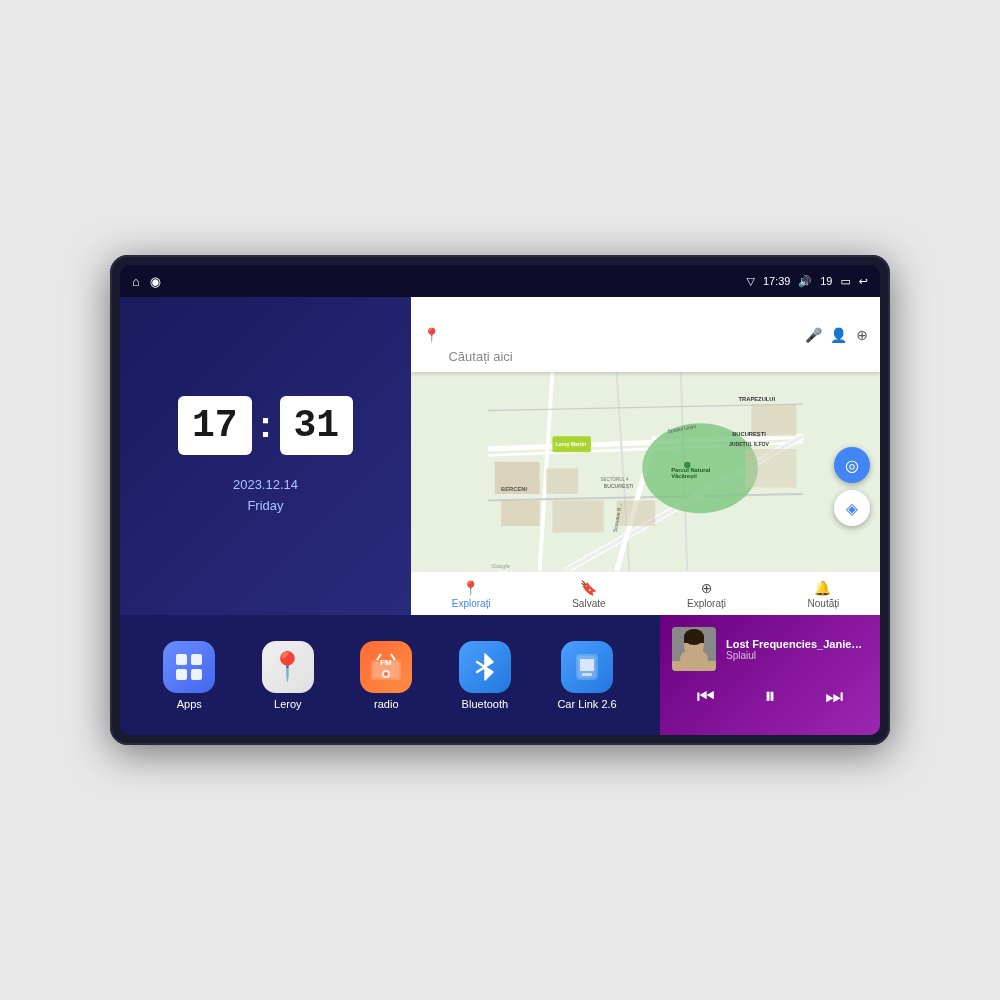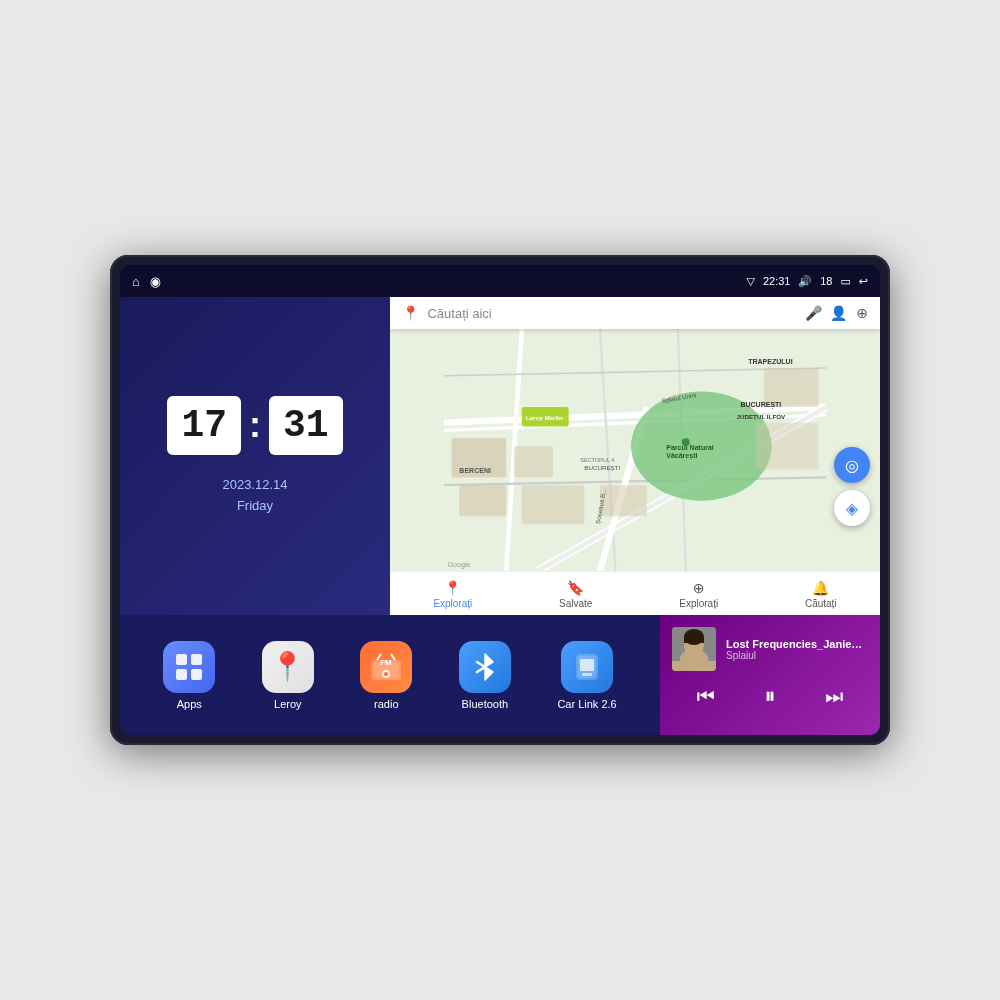--- a/index.html
+++ b/index.html
@@ -72,21 +72,21 @@
     }
 
     .top-section {
       display: flex;
       flex: 1;
       overflow: hidden;
     }
 
     
     .clock-panel {
-      width: 270px;
+      width: 291px;
       background: linear-gradient(135deg, #1a1a5e 0%, #2a2a7e 100%);
       display: flex;
       flex-direction: column;
       align-items: center;
       justify-content: center;
       padding: 20px;
       flex-shrink: 0;
     }
 
     .clock-display {
@@ -144,20 +144,21 @@
 
     .map-search-icon {
       color: #4285f4;
       font-size: 14px;
     }
 
     .map-search-text {
       color: #888;
       font-size: 13px;
       flex: 1;
+      margin-top: 44px;
     }
 
     .map-search-actions {
       display: flex;
       gap: 8px;
     }
 
     .map-search-action {
       color: #555;
       font-size: 14px;
@@ -356,23 +357,23 @@
 <div class="device-outer">
   <div class="device-screen">
 
     <div class="status-bar">
       <div class="status-left">
         <span class="status-icon">⌂</span>
         <span class="status-icon">◉</span>
       </div>
       <div class="status-right">
         <span>▽</span>
-        <span>22:31</span>
+        <span>17:39</span>
         <span>🔊</span>
-        <span>18</span>
+        <span>19</span>
         <span>▭</span>
         <span>↩</span>
       </div>
     </div>
 
     <div class="main-content">
       <div class="top-section">
 
         <div class="clock-panel">
           <div class="clock-display">
@@ -458,21 +459,21 @@
             <div class="map-nav-item">
               <span class="map-nav-icon">🔖</span>
               <span>Salvate</span>
             </div>
             <div class="map-nav-item">
               <span class="map-nav-icon">⊕</span>
               <span>Explorați</span>
             </div>
             <div class="map-nav-item">
               <span class="map-nav-icon">🔔</span>
-              <span>Căutați</span>
+              <span>Noutăți</span>
             </div>
           </div>
         </div>
 
       </div>
 
       <div class="bottom-section">
 
         <div class="apps-area">
 

